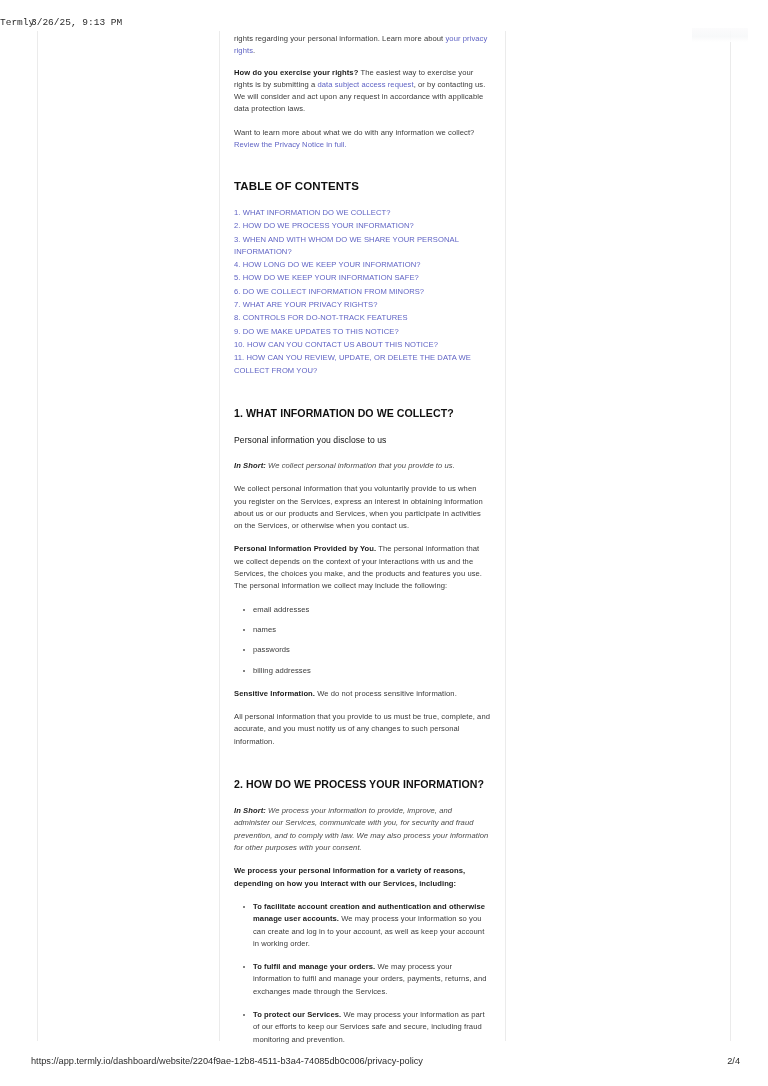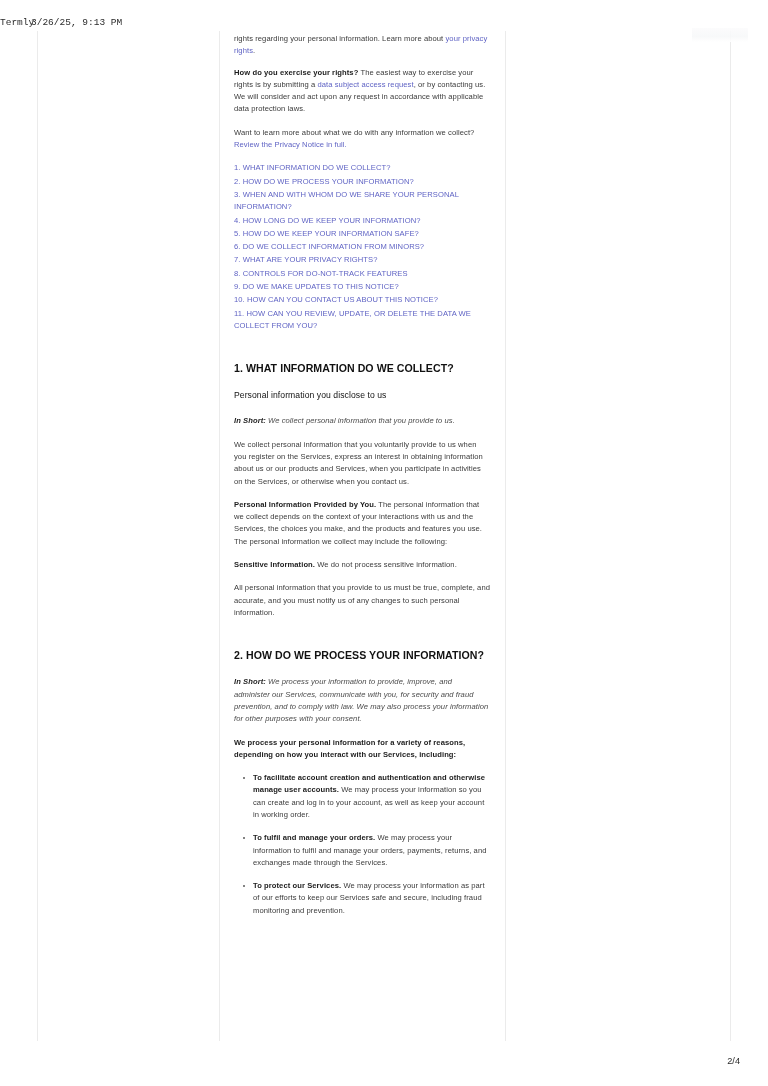--- a/index.html
+++ b/index.html
@@ -207,20 +207,21 @@
 <div class="corner-smudge"></div>
 
 <div class="doc">
 
   <p class="tight"><span>rights regarding your personal information. Learn more about </span><a href="#">your privacy rights</a><span>.</span></p>
 
   <p><b>How do you exercise your rights?</b><span> The easiest way to exercise your rights is by submitting a </span><a href="#">data subject access request</a><span>, or by contacting us. We will consider and act upon any request in accordance with applicable data protection laws.</span></p>
 
   <p><span>Want to learn more about what we do with any information we collect? </span><a href="#">Review the Privacy Notice in full.</a></p>
 
+  <h2 class="toc-heading">TABLE OF CONTENTS</h2>
 
   <ul class="toc-list">
     <li><a href="#">1. WHAT INFORMATION DO WE COLLECT?</a></li>
     <li><a href="#">2. HOW DO WE PROCESS YOUR INFORMATION?</a></li>
     <li><a href="#">3. WHEN AND WITH WHOM DO WE SHARE YOUR PERSONAL INFORMATION?</a></li>
     <li><a href="#">4. HOW LONG DO WE KEEP YOUR INFORMATION?</a></li>
     <li><a href="#">5. HOW DO WE KEEP YOUR INFORMATION SAFE?</a></li>
     <li><a href="#">6. DO WE COLLECT INFORMATION FROM MINORS?</a></li>
     <li><a href="#">7. WHAT ARE YOUR PRIVACY RIGHTS?</a></li>
     <li><a href="#">8. CONTROLS FOR DO-NOT-TRACK FEATURES</a></li>
@@ -232,34 +233,41 @@
   <h2 class="section-heading">1. WHAT INFORMATION DO WE COLLECT?</h2>
 
   <h3 class="sub-heading">Personal information you disclose to us</h3>
 
   <p class="in-short"><b>In Short:</b><span> We collect personal information that you provide to us.</span></p>
 
   <p>We collect personal information that you voluntarily provide to us when you register on the Services, express an interest in obtaining information about us or our products and Services, when you participate in activities on the Services, or otherwise when you contact us.</p>
 
   <p><b>Personal Information Provided by You.</b><span> The personal information that we collect depends on the context of your interactions with us and the Services, the choices you make, and the products and features you use. The personal information we collect may include the following:</span></p>
 
+  <ul class="bullets">
+    <li>email addresses</li>
+    <li>names</li>
+    <li>passwords</li>
+    <li>billing addresses</li>
+  </ul>
 
   <p><b>Sensitive Information.</b><span> We do not process sensitive information.</span></p>
 
   <p>All personal information that you provide to us must be true, complete, and accurate, and you must notify us of any changes to such personal information.</p>
 
   <h2 class="section-heading">2. HOW DO WE PROCESS YOUR INFORMATION?</h2>
 
   <p class="in-short"><b>In Short:</b><span> We process your information to provide, improve, and administer our Services, communicate with you, for security and fraud prevention, and to comply with law. We may also process your information for other purposes with your consent.</span></p>
 
   <p><b>We process your personal information for a variety of reasons, depending on how you interact with our Services, including:</b></p>
 
   <ul class="bullets wide">
     <li><b>To facilitate account creation and authentication and otherwise manage user accounts.</b><span> We may process your information so you can create and log in to your account, as well as keep your account in working order.</span></li>
     <li><b>To fulfil and manage your orders.</b><span> We may process your information to fulfil and manage your orders, payments, returns, and exchanges made through the Services.</span></li>
     <li><b>To protect our Services.</b><span> We may process your information as part of our efforts to keep our Services safe and secure, including fraud monitoring and prevention.</span></li>
   </ul>
 
 </div>
 
 <div class="print-footer">
+  <span class="pf-url">https://app.termly.io/dashboard/website/2204f9ae-12b8-4511-b3a4-74085db0c006/privacy-policy</span>
   <span class="pf-page">2/4</span>
 </div>
 
 </body></html>

